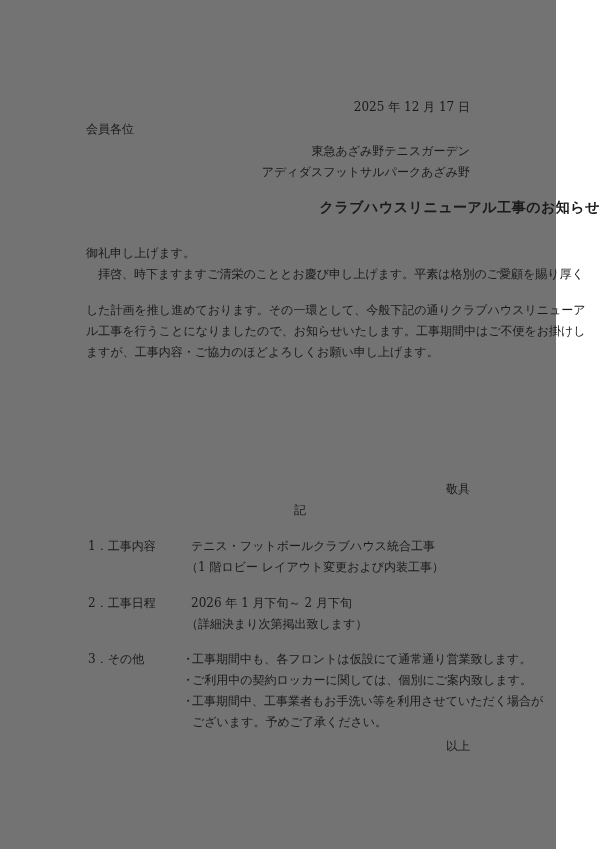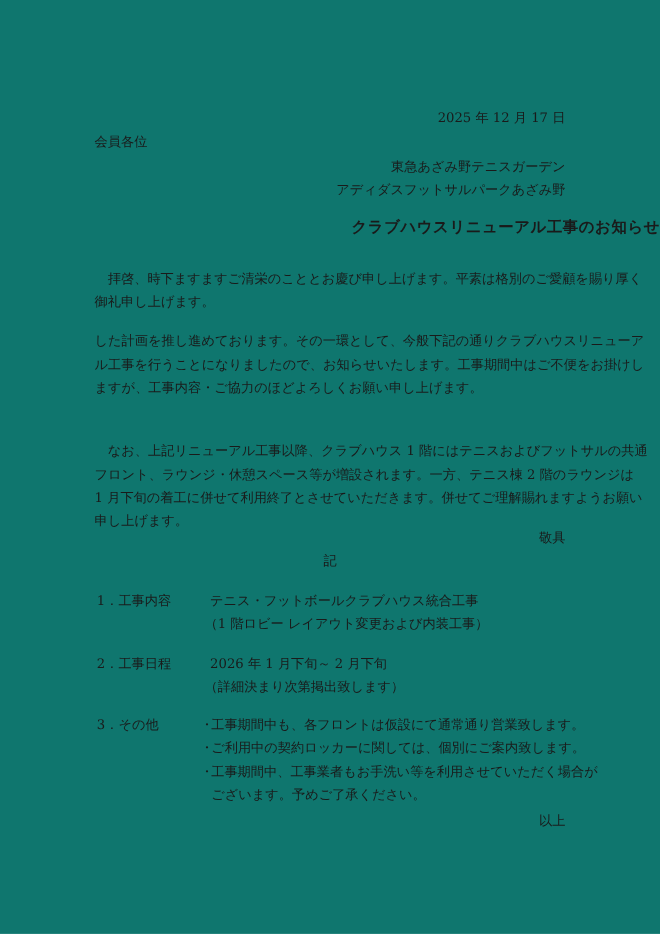--- a/index.html
+++ b/index.html
@@ -12,22 +12,22 @@
       height: 849px;
       position: relative;
       overflow: hidden;
       font-family: "DejaVu Serif", "Liberation Serif", serif;
       color: #1a1a1a;
       font-size: 12px;
     }
     .page {
       position: absolute;
       left: 0; top: 0;
-      width: 600px; height: 849px;
-      background: #0f766e;
+      width: 556px; height: 849px;
+      background: #737373;
     }
     .abs { position: absolute; white-space: nowrap; line-height: 16px; }
     .date { top: 99px; right: 86px; }
     .recipient { top: 121px; left: 86px; }
     .sender1 { top: 143px; right: 86px; }
     .sender2 { top: 164px; right: 86px; }
     .title {
       top: 199px; left: 0; width: 600px; text-align: right;
       font-size: 14px; font-weight: bold; letter-spacing: 0.5px;
     }
@@ -60,36 +60,30 @@
 <div class="page">
 
   <div class="abs date">2025 年 12 月 17 日</div>
   <div class="abs recipient">会員各位</div>
   <div class="abs sender1">東急あざみ野テニスガーデン</div>
   <div class="abs sender2">アディダスフットサルパークあざみ野</div>
 
   <div class="abs title">クラブハウスリニューアル工事のお知らせ</div>
 
   <div class="para p1">
+    <span class="line">御礼申し上げます。</span>
     <span class="line">　拝啓、時下ますますご清栄のこととお慶び申し上げます。平素は格別のご愛顧を賜り厚く</span>
-    <span class="line">御礼申し上げます。</span>
   </div>
 
   <div class="para p2">
     <span class="line">した計画を推し進めております。その一環として、今般下記の通りクラブハウスリニューア</span>
     <span class="line">ル工事を行うことになりましたので、お知らせいたします。工事期間中はご不便をお掛けし</span>
     <span class="line">ますが、工事内容・ご協力のほどよろしくお願い申し上げます。</span>
   </div>
 
-  <div class="para p3">
-    <span class="line">　なお、上記リニューアル工事以降、クラブハウス 1 階にはテニスおよびフットサルの共通</span>
-    <span class="line">フロント、ラウンジ・休憩スペース等が増設されます。一方、テニス棟 2 階のラウンジは</span>
-    <span class="line">1 月下旬の着工に併せて利用終了とさせていただきます。併せてご理解賜れますようお願い</span>
-    <span class="line">申し上げます。</span>
-  </div>
 
   <div class="abs closing">敬具</div>
   <div class="abs ki">記</div>
 
   <div class="abs item-label" style="top:538px;">1．工事内容</div>
   <div class="abs item-detail" style="top:538px;">テニス・フットボールクラブハウス統合工事</div>
   <div class="abs item-detail" style="top:559px; left:186px;">（1 階ロビー レイアウト変更および内装工事）</div>
 
   <div class="abs item-label" style="top:595px;">2．工事日程</div>
   <div class="abs item-detail" style="top:595px;">2026 年 1 月下旬～ 2 月下旬</div>

